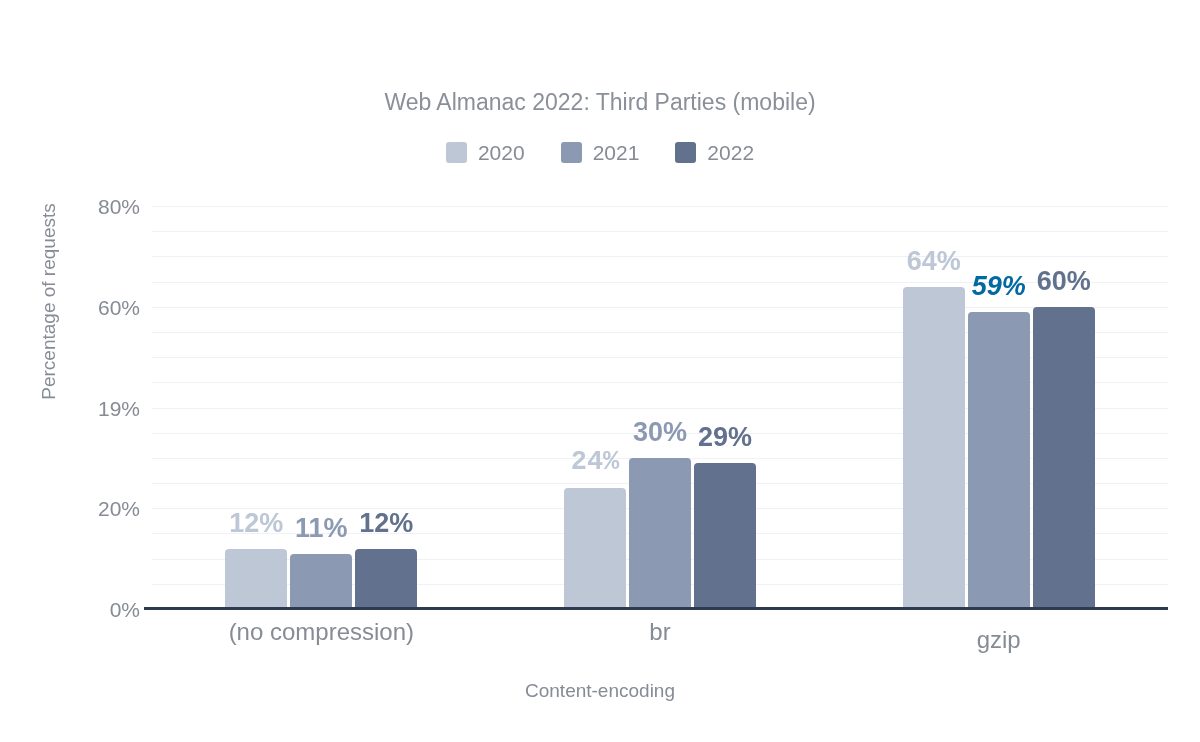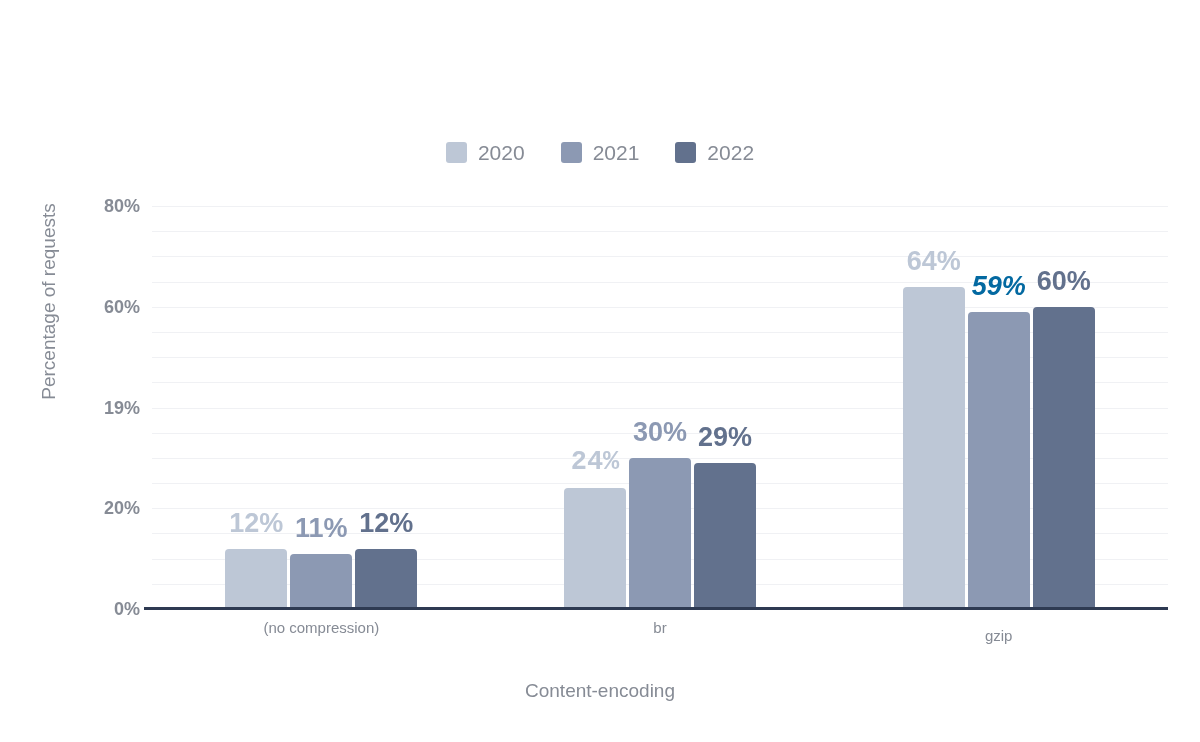--- a/index.html
+++ b/index.html
@@ -117,25 +117,24 @@
     white-space: nowrap;
     text-align: center;
   }
 
   
   .y-tick {
     position: absolute;
     right: 0;
     width: 110px;
     text-align: right;
-    font-size: 18px;
+    font-size: 21px;
     color: #868b95;
     line-height: 1;
     transform: translateY(-50%);
-    font-weight: bold;
   }
   .y-ticks {
     position: absolute;
     left: 20px;
     top: 206px;
     width: 120px;
     height: 403px;
   }
   .y-axis-title {
     position: absolute;
@@ -145,21 +144,21 @@
     text-align: center;
     font-size: 19px;
     color: #868b95;
     transform: rotate(-90deg);
     transform-origin: center center;
     line-height: 1;
   }
   .x-tick {
     position: absolute;
     top: 620px;
-    font-size: 15px;
+    font-size: 24px;
     color: #868b95;
     text-align: right;
     line-height: 1;
     transform: translateX(-50%);
   }
   .x-axis-title {
     position: absolute;
     top: 681px;
     left: 0;
     width: 1200px;
@@ -168,20 +167,21 @@
     color: #868b95;
     line-height: 1;
   }
 </style>
 </head>
 <body>
 
 <div class="figure">
 
 
+  <div class="chart-subtitle">Web Almanac 2022: Third Parties (mobile)</div>
 
   <div class="legend" id="legend">
       <div class="legend-item">
         <span class="legend-swatch" style="background: rgb(189, 199, 214);"></span>
         <span class="legend-label">2020</span>
       </div>
       <div class="legend-item">
         <span class="legend-swatch" style="background: rgb(140, 153, 179);"></span>
         <span class="legend-label">2021</span>
       </div>

